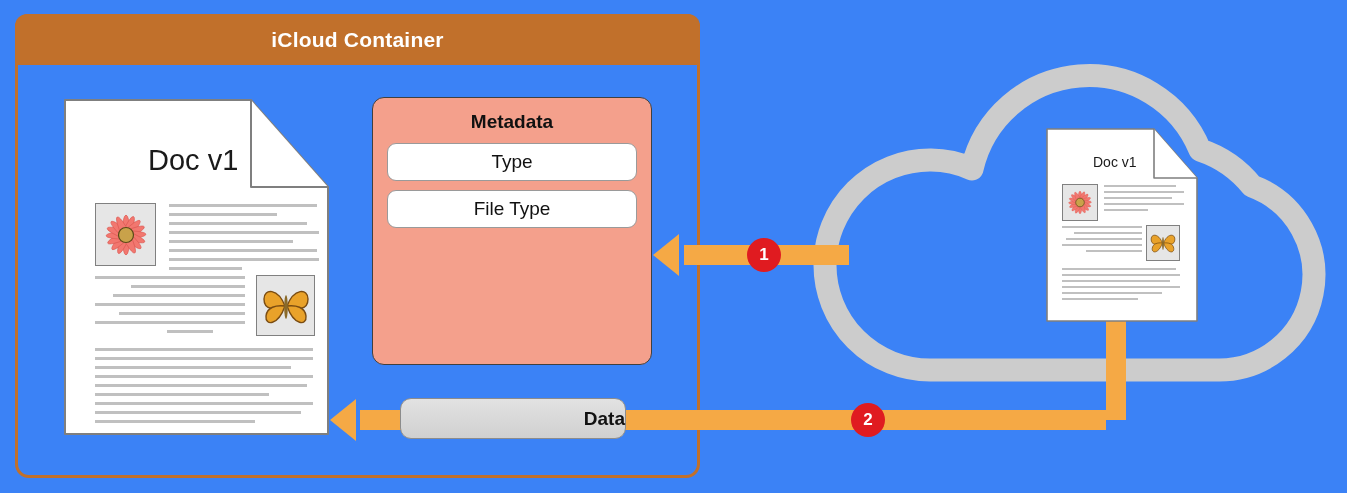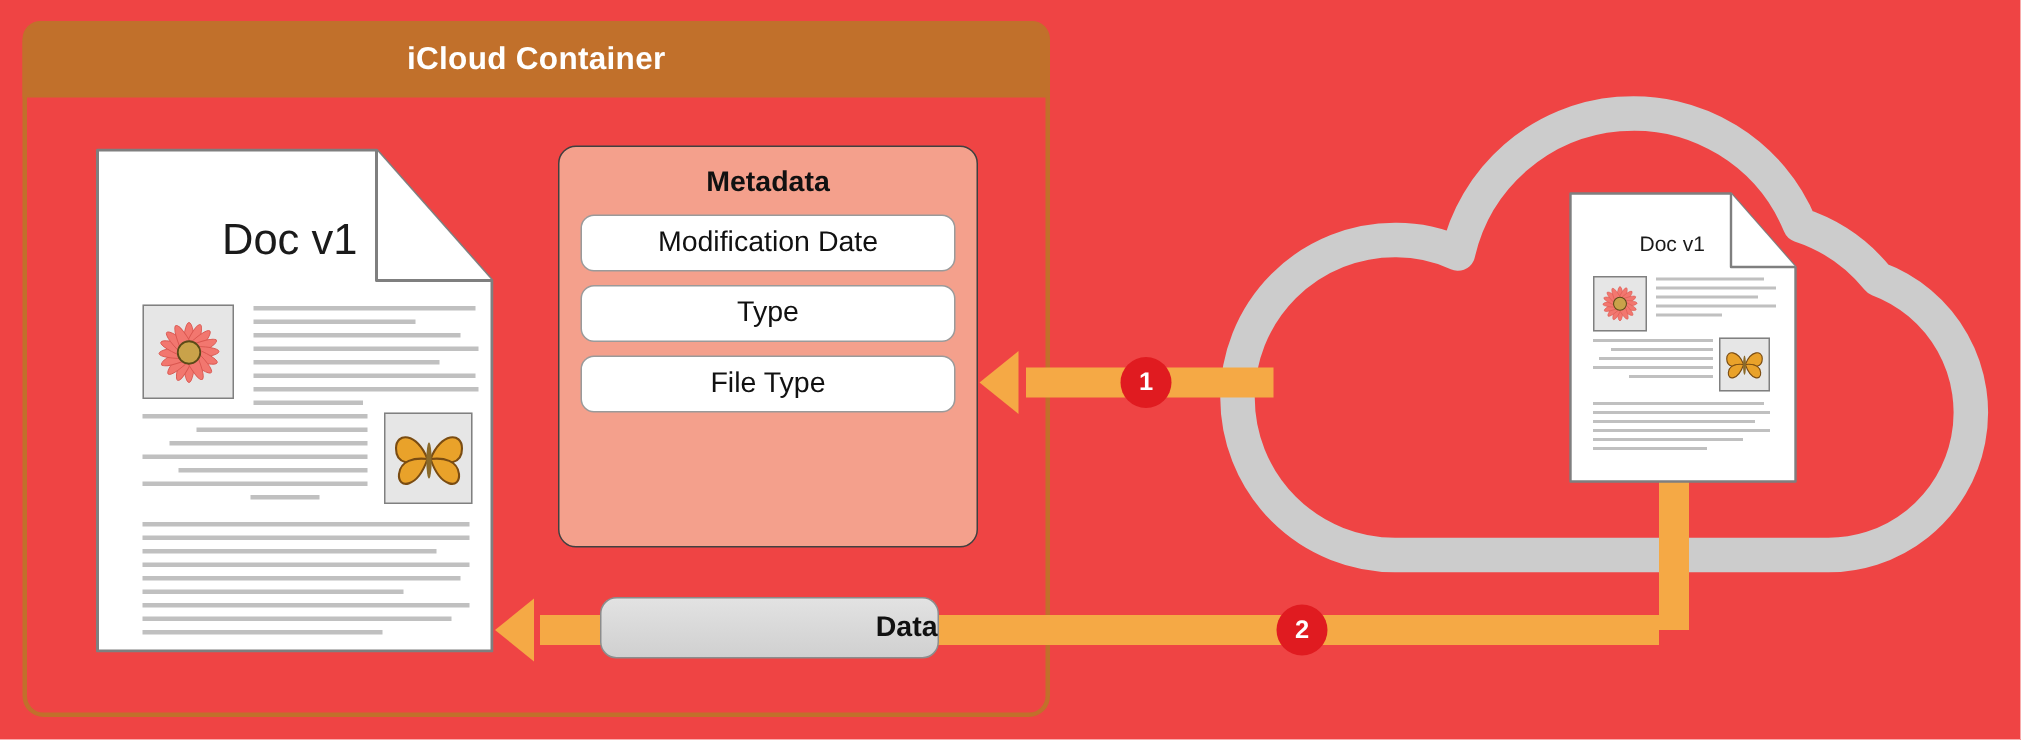--- a/index.html
+++ b/index.html
@@ -1,17 +1,17 @@
 <!DOCTYPE html>
 <html><head>
 <meta charset="utf-8">
 <style>
   html,body{margin:0;padding:0;background:#ffffff;}
   body{font-family:"Liberation Sans","DejaVu Sans",sans-serif;}
-  #stage{position:relative;width:1347px;height:493px;background:#ef4444;overflow:hidden;}
+  #stage{position:relative;width:1347px;height:493px;background:#3b82f6;overflow:hidden;}
 
   
   .container-box{
     position:absolute;left:15px;top:14px;width:685px;height:464px;
     border:3px solid #C1702B;border-radius:14px;box-sizing:border-box;background:transparent;
   }
   .container-header{
     position:absolute;left:15px;top:14px;width:685px;height:51px;
     background:#C1702B;border-radius:12px 12px 0 0;box-sizing:border-box;
     display:flex;align-items:center;justify-content:center;
@@ -163,21 +163,20 @@
     <div class="tline" style="left:31px;top:276px;width:218px;height:3px;"></div>
     <div class="tline" style="left:31px;top:285px;width:212px;height:3px;"></div>
     <div class="tline" style="left:31px;top:294px;width:174px;height:3px;"></div>
     <div class="tline" style="left:31px;top:303px;width:218px;height:3px;"></div>
     <div class="tline" style="left:31px;top:312px;width:206px;height:3px;"></div>
     <div class="tline" style="left:31px;top:321px;width:160px;height:3px;"></div>
   </div>
 
   <div class="metadata-panel">
     <div class="metadata-title">Metadata</div>
-    <div class="metadata-item">Modification Date</div>
     <div class="metadata-item">Type</div>
     <div class="metadata-item">File Type</div>
   </div>
 
   <div class="data-pill">
     <span>Data</span>
   </div>
 
   <div class="doc" style="left:1046px;top:128px;width:152px;height:194px;">
     <svg width="152" height="194" viewBox="0 0 152 194" xmlns="http://www.w3.org/2000/svg" style="position:absolute;left:0;top:0;">

